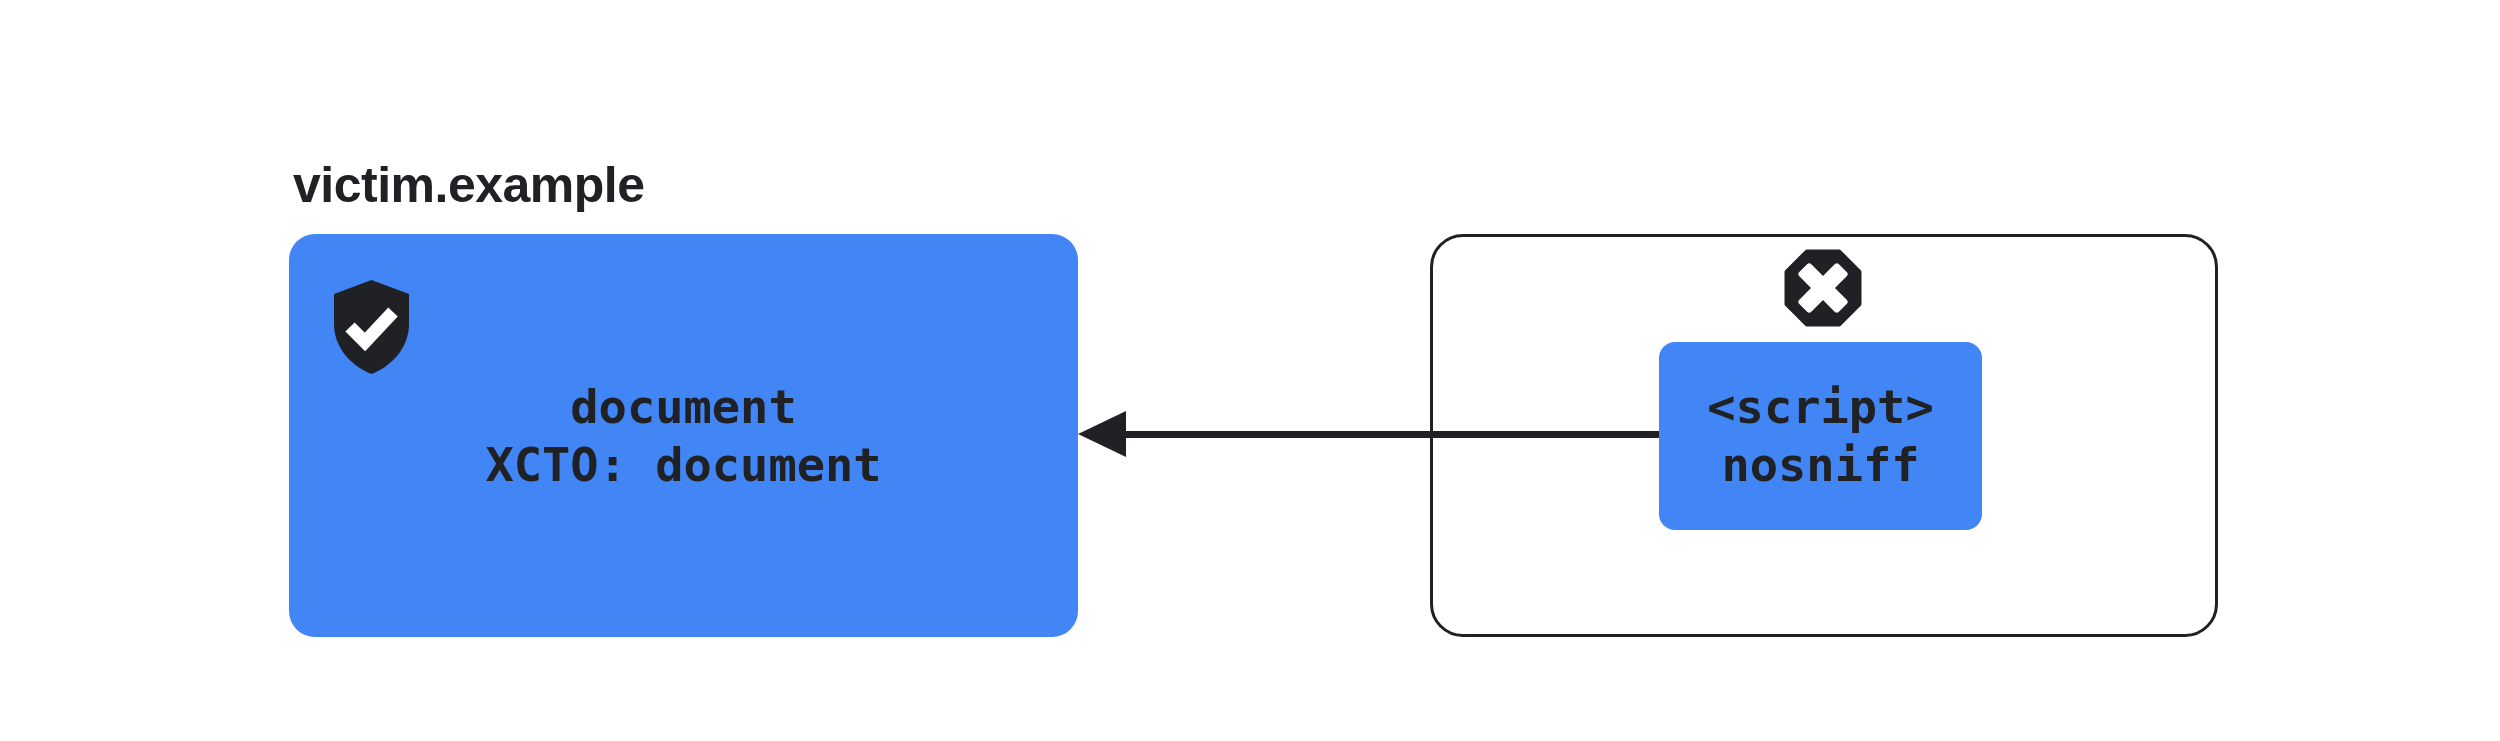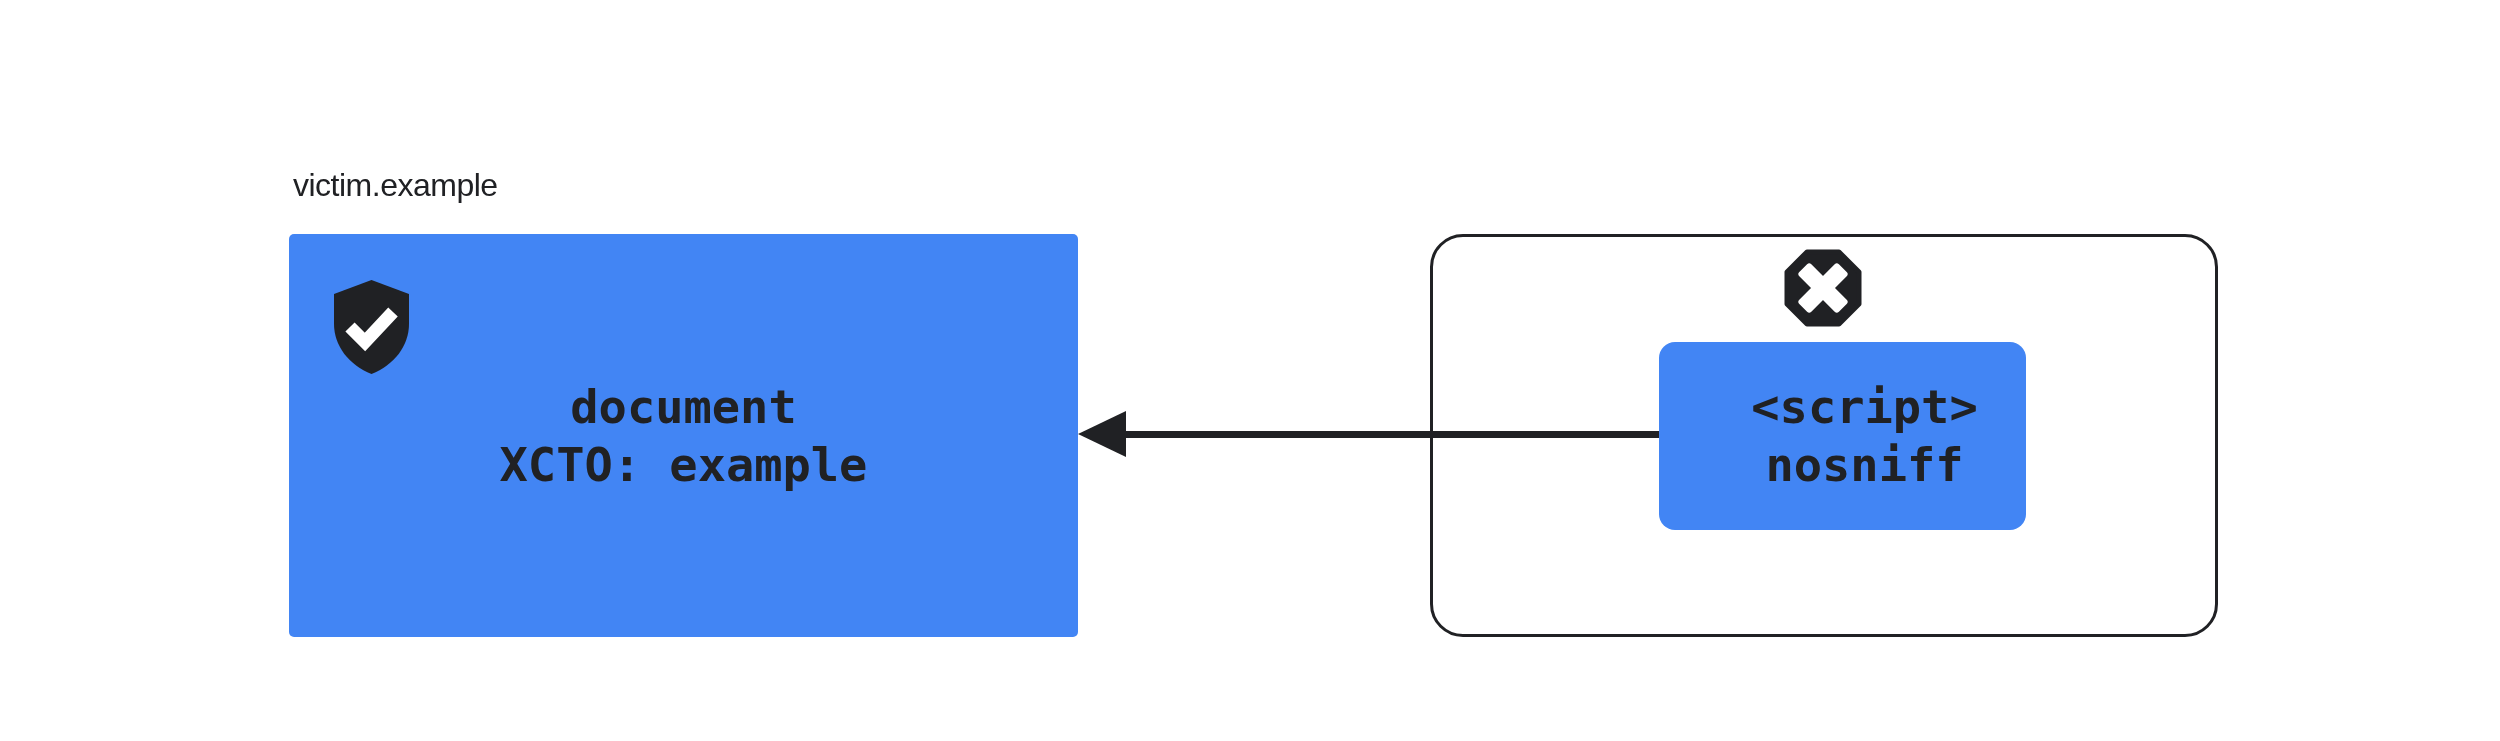--- a/index.html
+++ b/index.html
@@ -9,36 +9,36 @@
     font-family: "Liberation Sans", sans-serif;
   }
   .canvas {
     position: relative;
     width: 2500px; height: 741px;
     background: var(--background, #fff);
     overflow: hidden;
   }
   .origin-label {
     position: absolute;
-    font-size: 32px;
-    font-weight: 400;
+    font-size: 50px;
+    font-weight: 700;
     line-height: 50px;
     letter-spacing: -0.5px;
     color: var(--dark, #202124);
     white-space: nowrap;
   }
   .victim-label { left: 293px; top: 160px; }
   .attacker-label { left: 1435px; top: 160px; }
 
   .victim-box {
     position: absolute;
     left: 289px; top: 234px;
     width: 789px; height: 403px;
     background: var(--accent-blue, #4285F4);
-    border-radius: 5px;
+    border-radius: 26px;
     display: flex; flex-direction: column;
     align-items: center; justify-content: center;
   }
   .mono-text {
     font-family: "DejaVu Sans Mono", "Liberation Mono", monospace;
     font-weight: 700;
     font-size: 47px;
     line-height: 58px;
     color: var(--dark, #202124);
     text-align: center;
@@ -64,21 +64,21 @@
     left: 1784px; top: 249px;
     width: 78px; height: 78px;
   }
   .script-box {
     position: absolute;
     left: 1659px; top: 342px;
     width: 323px; height: 188px;
     background: var(--accent-blue, #4285F4);
     border-radius: 16px;
     display: flex; flex-direction: column;
-    align-items: center; justify-content: center; padding-left: 44px;
+    align-items: center; justify-content: center;
   }
 
   .arrow-shaft {
     position: absolute;
     left: 1118px; top: 431px;
     width: 541px; height: 7px;
     background: var(--dark, #202124);
   }
   .arrow-head {
     position: absolute;
@@ -92,21 +92,21 @@
 <div class="canvas">
 
   <div class="origin-label victim-label">victim.example</div>
 
   <div class="victim-box">
     <svg class="shield-icon" viewBox="0 0 79 97" xmlns="http://www.w3.org/2000/svg">
       <path d="M39.5 1 L77 15 V45 C77 67 62 86 39.5 95 C17 86 2 67 2 45 V15 Z" fill="var(--dark, #202124)"></path>
       <polyline points="18,48 33,63 61,33" fill="none" stroke="#ffffff" stroke-width="13" stroke-linecap="butt" stroke-linejoin="miter"></polyline>
     </svg>
     <div class="mono-text">document</div>
-    <div class="mono-text">XCTO: example</div>
+    <div class="mono-text">XCTO: document</div>
   </div>
 
 
   <div class="attacker-box"></div>
 
   <svg class="octagon-icon" viewBox="0 0 78 78" xmlns="http://www.w3.org/2000/svg">
     <polygon points="23,3 55,3 75,23 75,55 55,75 23,75 3,55 3,23" fill="var(--dark, #202124)" stroke="var(--dark, #202124)" stroke-width="5" stroke-linejoin="round"></polygon>
     <g transform="rotate(45 39 39)" fill="#ffffff">
       <rect x="11" y="30.5" width="56" height="17" rx="3"></rect>
       <rect x="30.5" y="11" width="17" height="56" rx="3"></rect>

